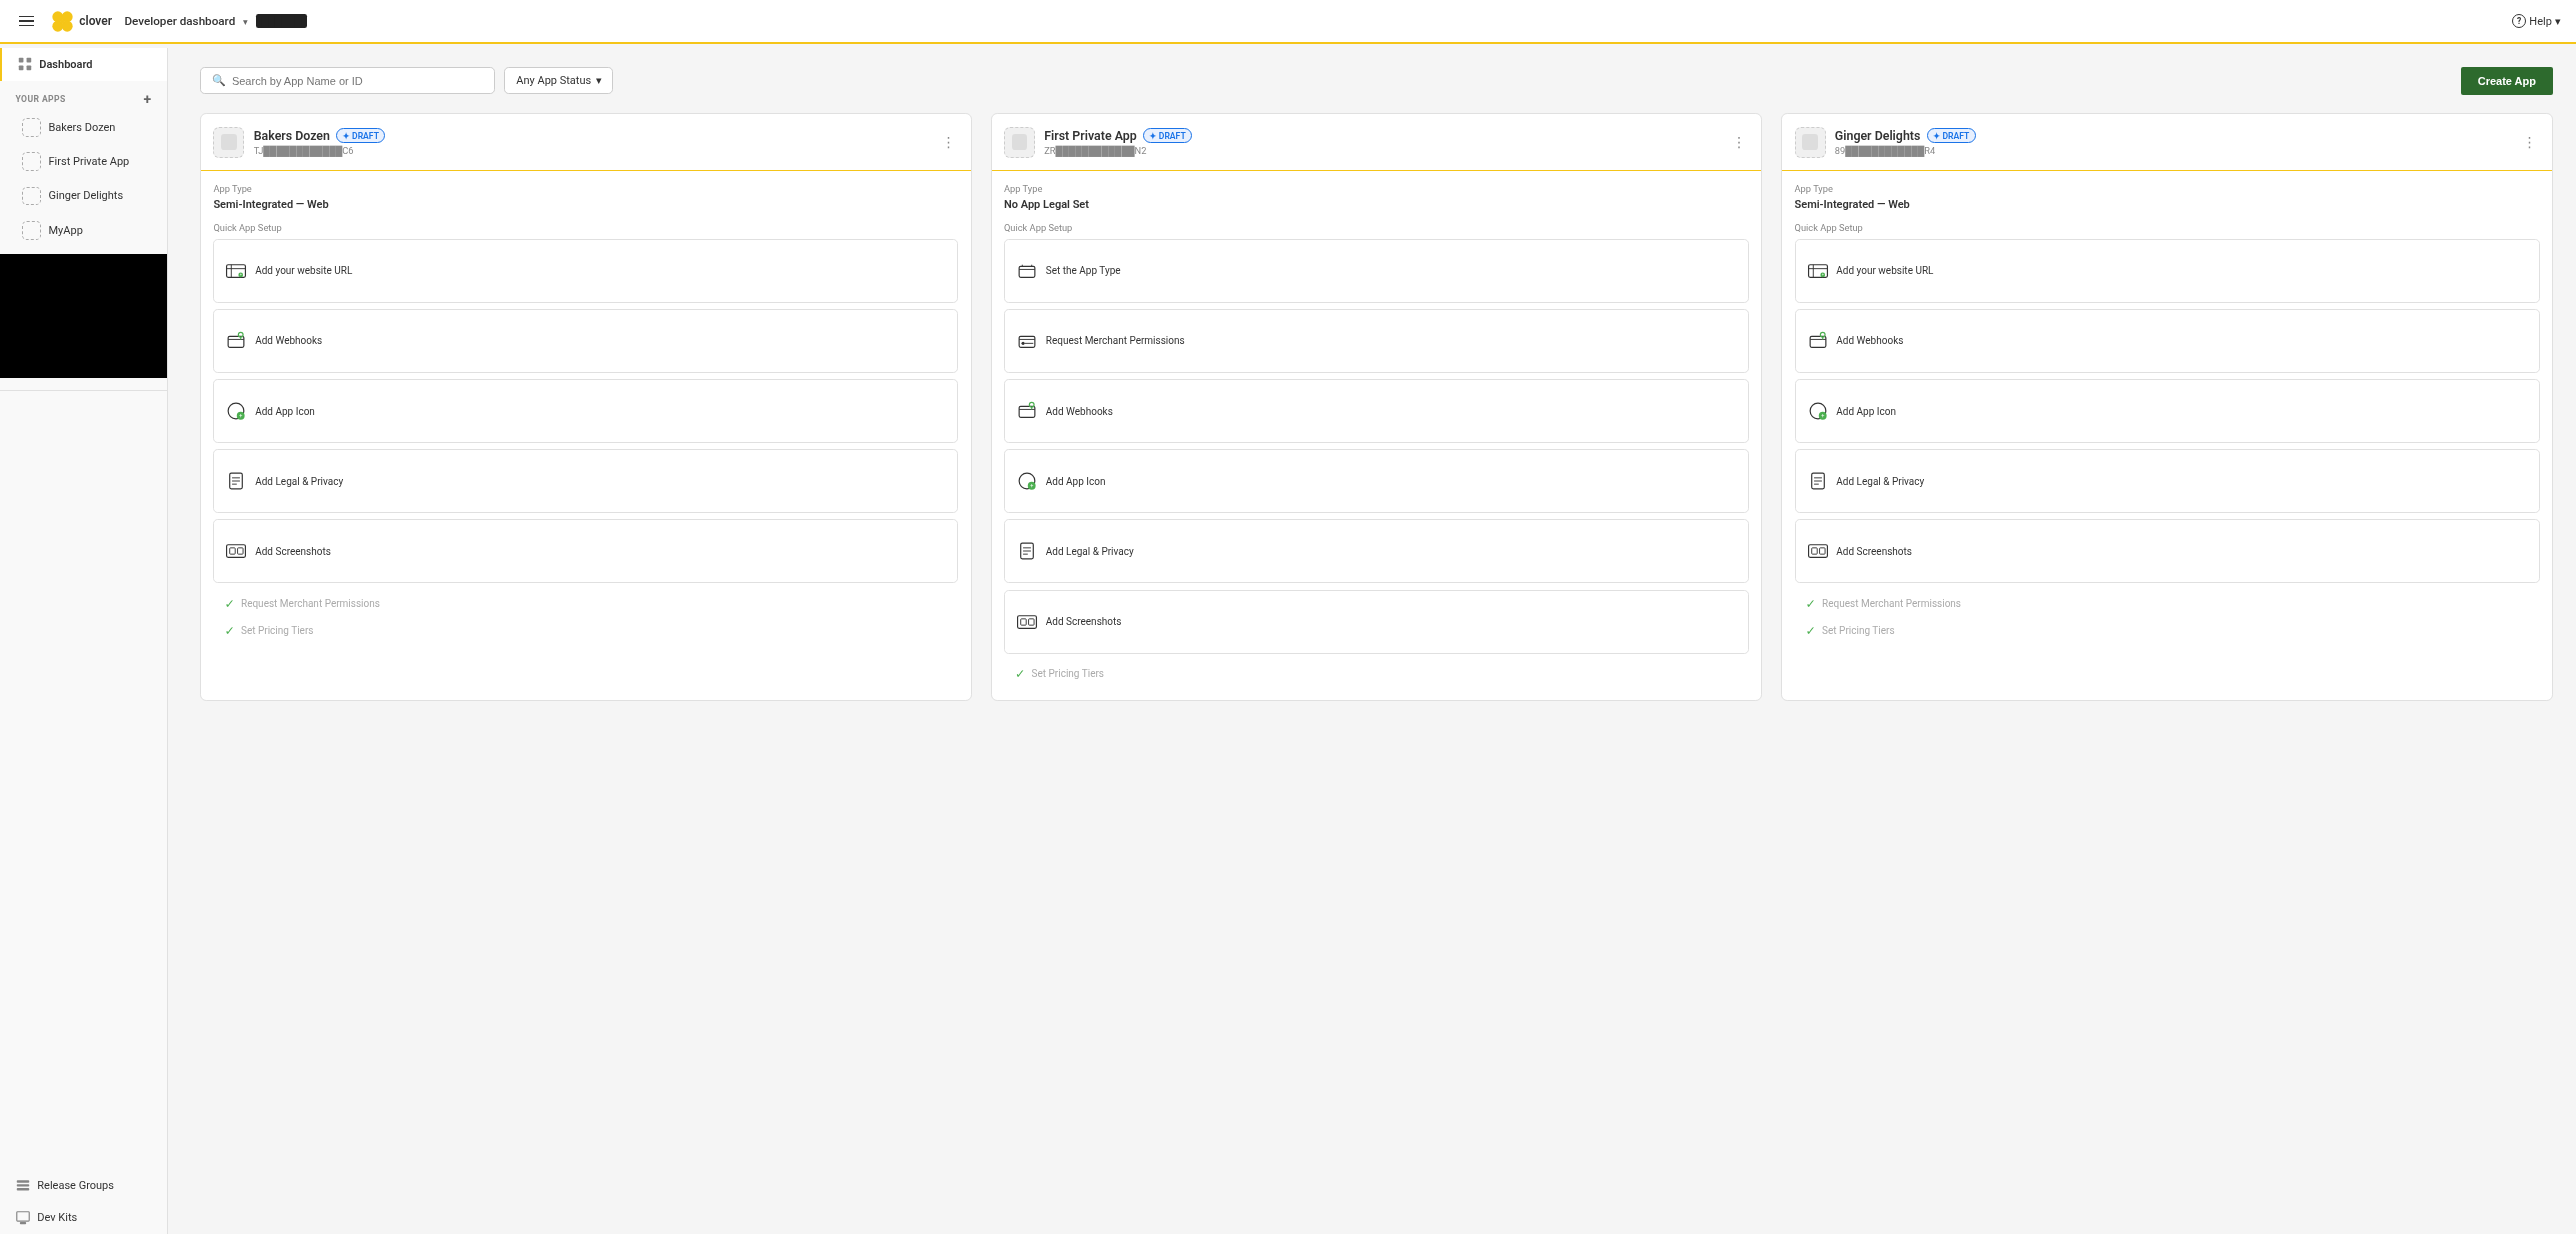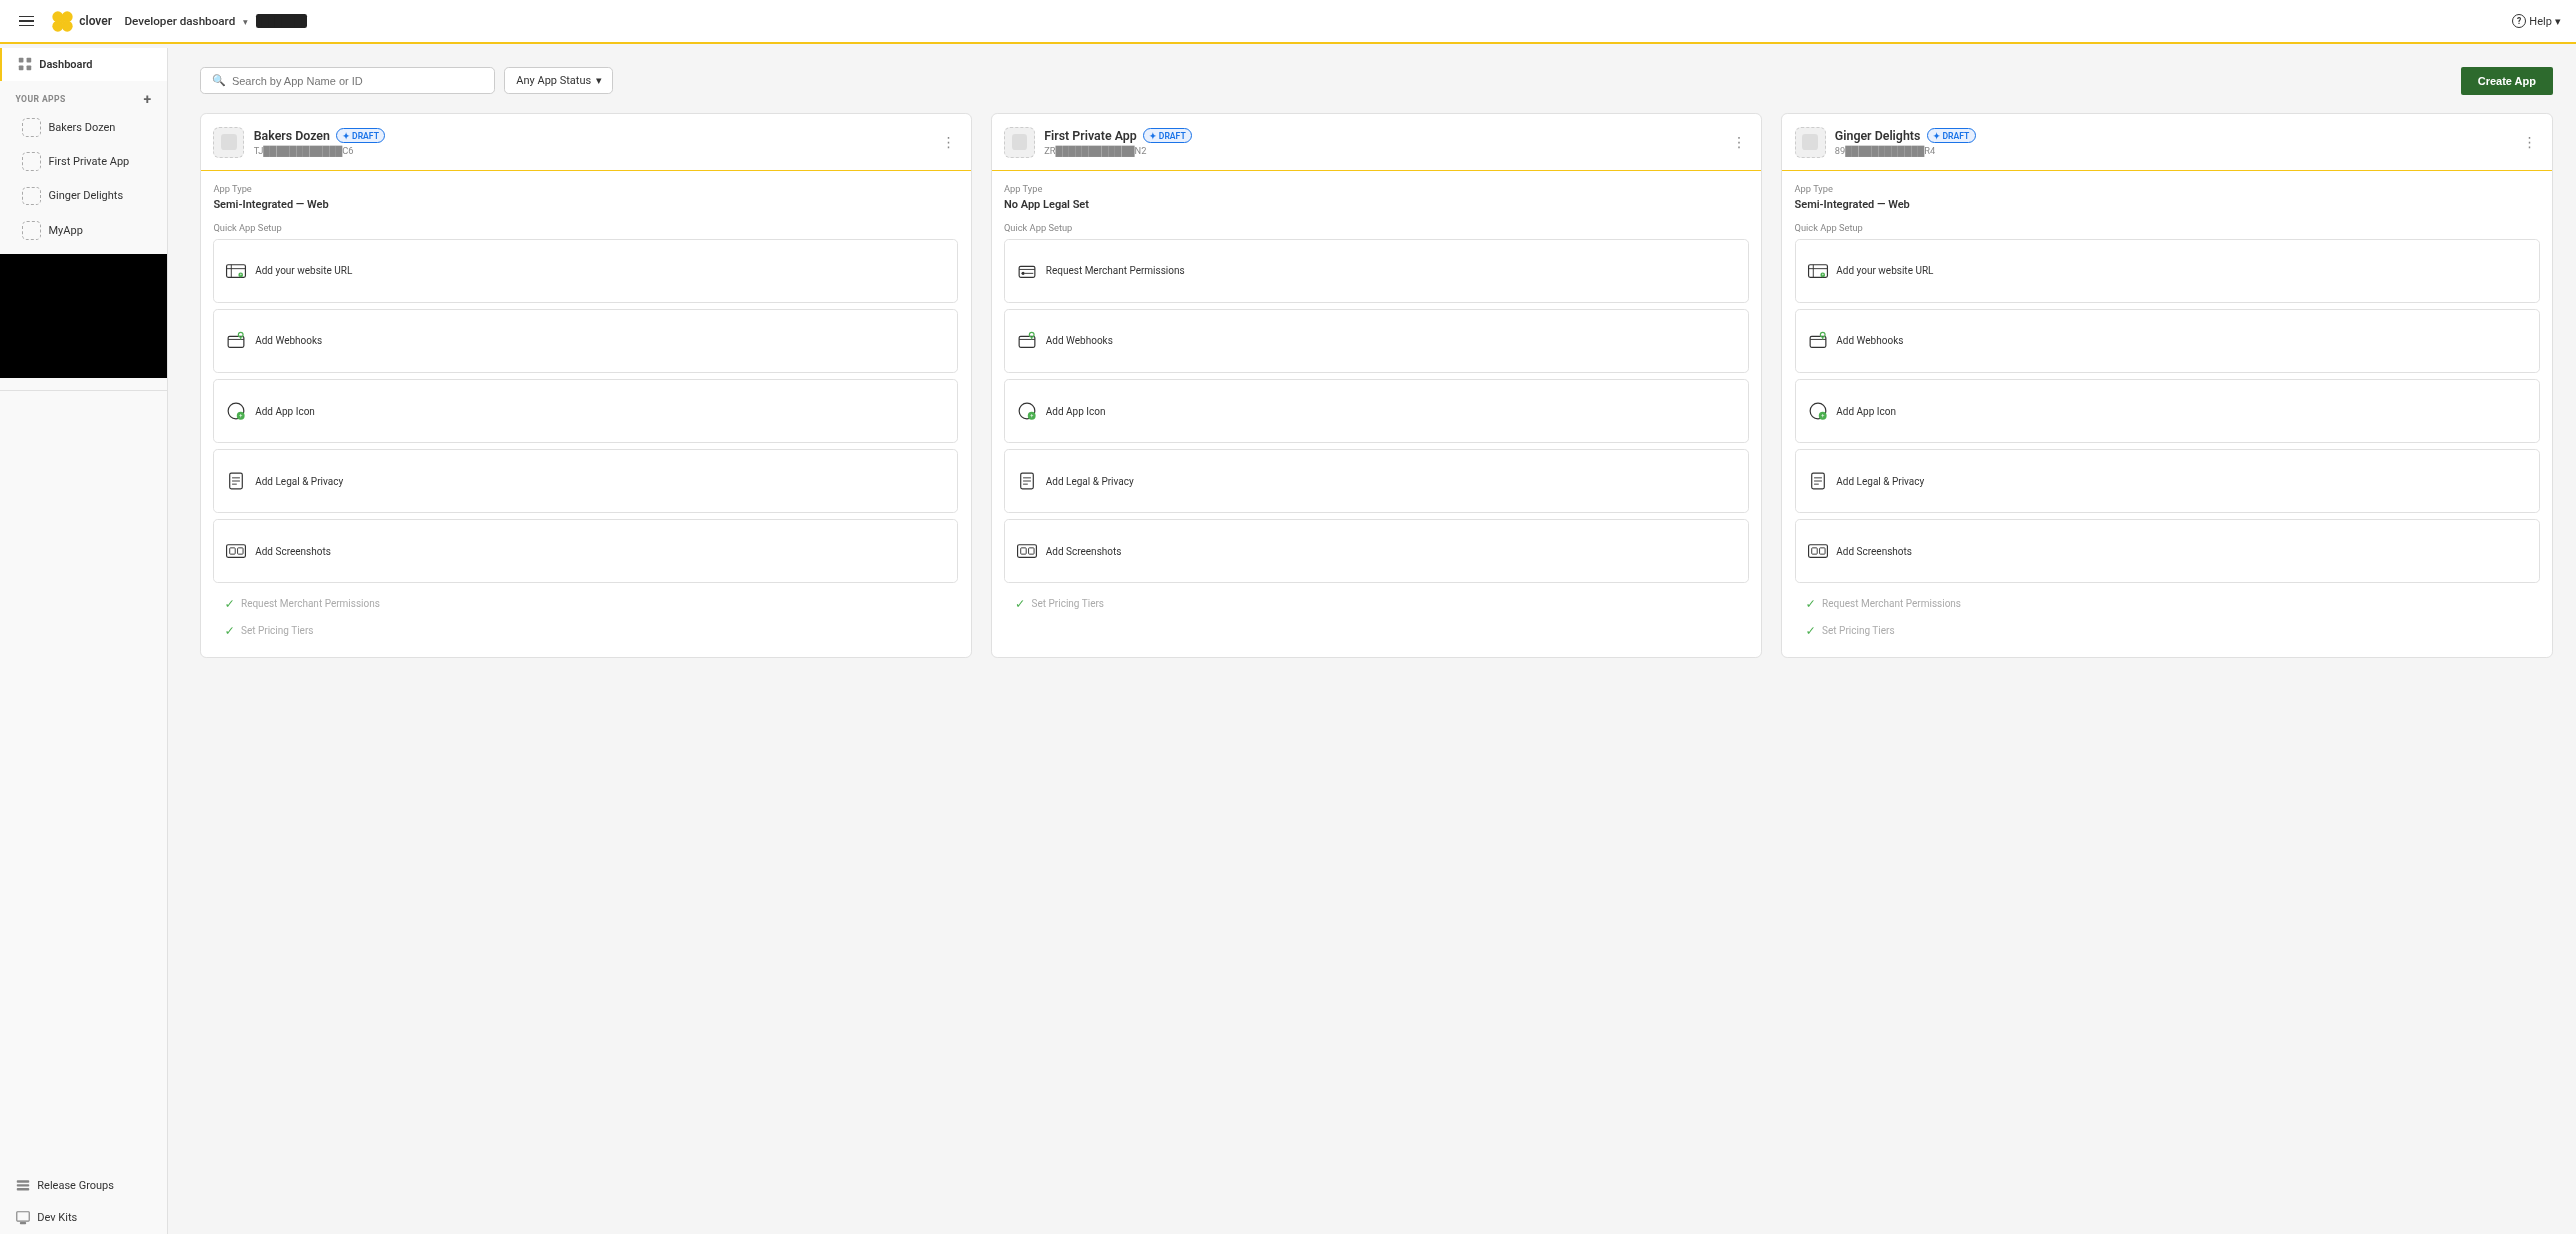--- a/index.html
+++ b/index.html
@@ -297,20 +297,31 @@
       </div>
       <div class="card-body">
         <div class="card-section-label">App Type</div>
         <div class="card-section-value">No App Legal Set</div>
         <div class="setup-label">Quick App Setup</div>
         <div class="setup-item">
           <div class="icon-box">
             <svg viewBox="0 0 28 28" fill="none" width="22" height="22">
                 <rect x="4" y="8" width="20" height="14" rx="2" stroke="#333" stroke-width="1.5" fill="none"></rect>
                 <path d="M4 12h20" stroke="#333" stroke-width="1.2"></path>
+                <line x1="8" y1="8" x2="8" y2="6" stroke="#333" stroke-width="1.2"></line>
+                <line x1="20" y1="8" x2="20" y2="6" stroke="#333" stroke-width="1.2"></line>
+              </svg>
+          </div>
+          <span>Set the App Type</span>
+        </div>
+        <div class="setup-item">
+          <div class="icon-box">
+            <svg viewBox="0 0 28 28" fill="none" width="22" height="22">
+                <rect x="4" y="8" width="20" height="14" rx="2" stroke="#333" stroke-width="1.5" fill="none"></rect>
+                <path d="M4 12h20" stroke="#333" stroke-width="1.2"></path>
                 <circle cx="9" cy="17" r="2" fill="#333"></circle>
                 <line x1="11" y1="17" x2="22" y2="17" stroke="#333" stroke-width="1.2"></line>
               </svg>
           </div>
           <span>Request Merchant Permissions</span>
         </div>
         <div class="setup-item">
           <div class="icon-box">
             <svg viewBox="0 0 28 28" fill="none" width="22" height="22">
                 <rect x="4" y="8" width="20" height="14" rx="2" stroke="#333" stroke-width="1.5" fill="none"></rect>

